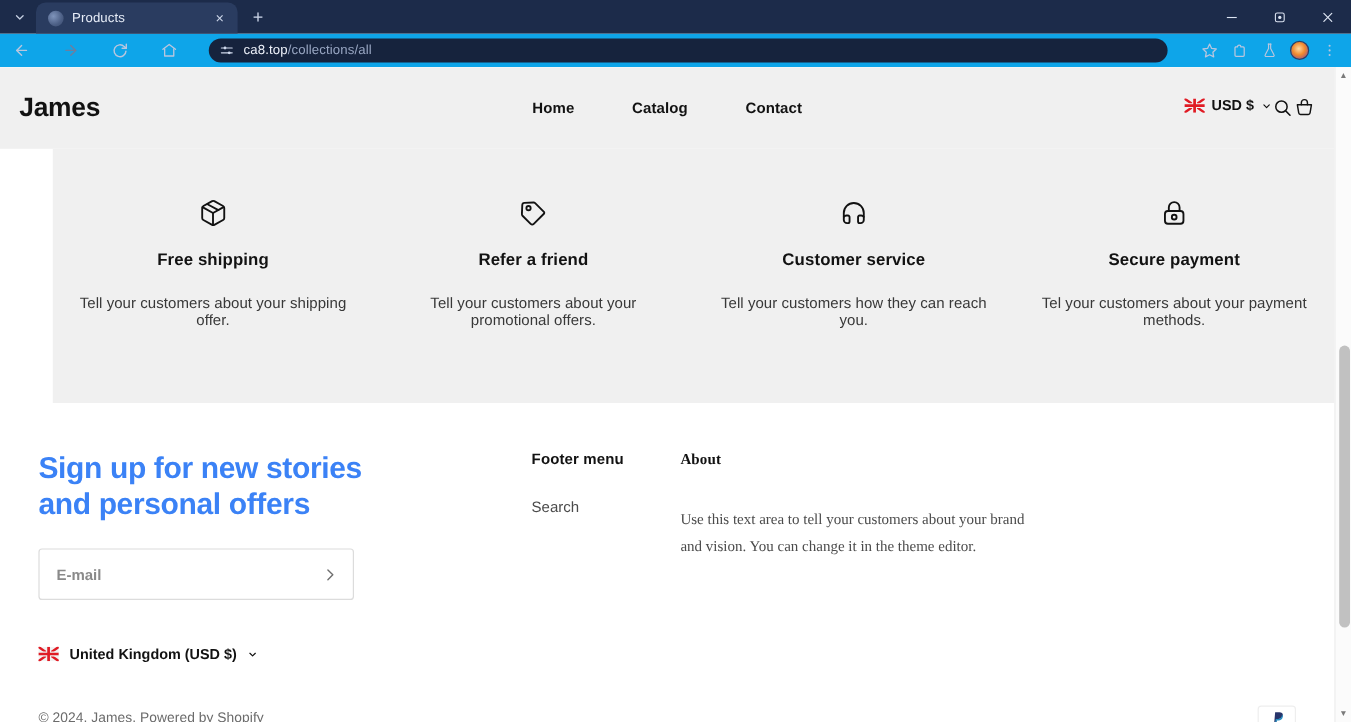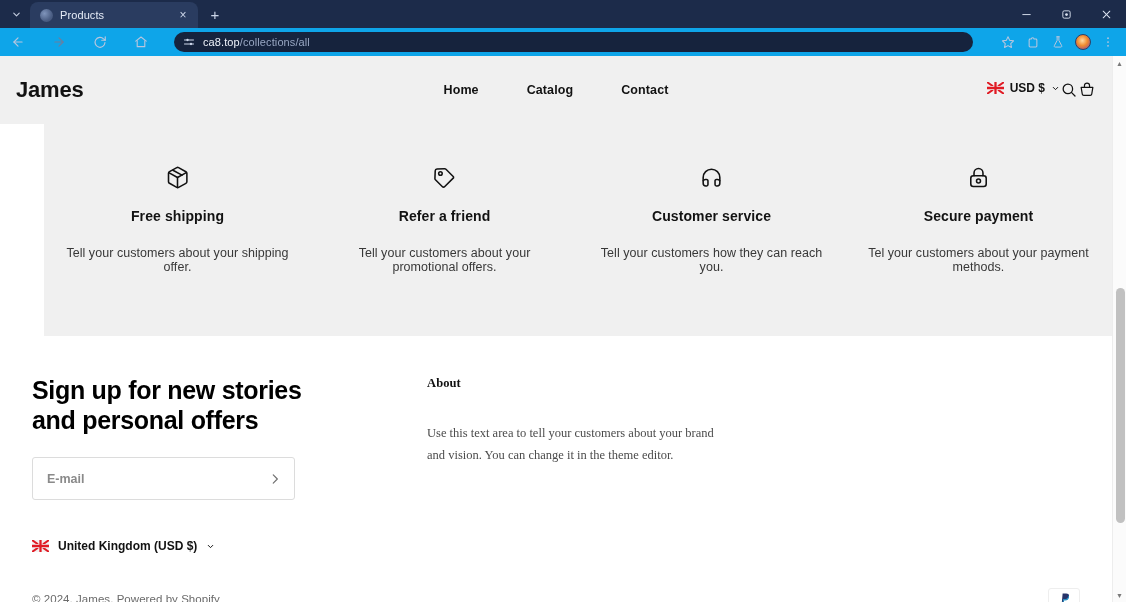--- a/index.html
+++ b/index.html
@@ -233,21 +233,21 @@
   .footer {
     background: #ffffff;
     padding: 40px 32px 0;
     display: flex;
     align-items: flex-start;
   }
   .newsletter { width: 395px; flex: 0 0 auto; }
   .newsletter h2 {
     font-size: 25px;
     font-weight: 700;
-    color: #000000;
+    color: #3b82f6;
     line-height: 1.18;
     letter-spacing: -0.3px;
     margin-bottom: 22px;
     max-width: 310px;
   }
   .email-row {
     width: 263px;
     height: 43px;
     border: 1px solid #dcdcdc;
     border-radius: 3px;
@@ -566,20 +566,24 @@
           <div class="email-row">
             <input class="email-input" type="email" placeholder="E-mail" style="">
             <span class="email-sub">
               <svg width="14" height="14" viewBox="0 0 24 24" fill="none" stroke="currentColor" stroke-width="2" stroke-linecap="round" stroke-linejoin="round">
                 <polyline points="9 5 16 12 9 19"></polyline>
               </svg>
             </span>
           </div>
         </div>
 
+        <div class="footer-col col-footer-menu">
+          <div class="col-title">Footer menu</div>
+          <a class="col-link" href="#">Search</a>
+        </div>
 
         <div class="footer-col col-about">
           <div class="col-title">About</div>
           <div class="col-text">Use this text area to tell your customers about your brand and vision. You can change it in the theme editor.</div>
         </div>
       </div>
 
       <div class="footer-bottom">
         <div class="country-sel">
           <svg class="flag-uk" viewBox="0 0 60 42">

